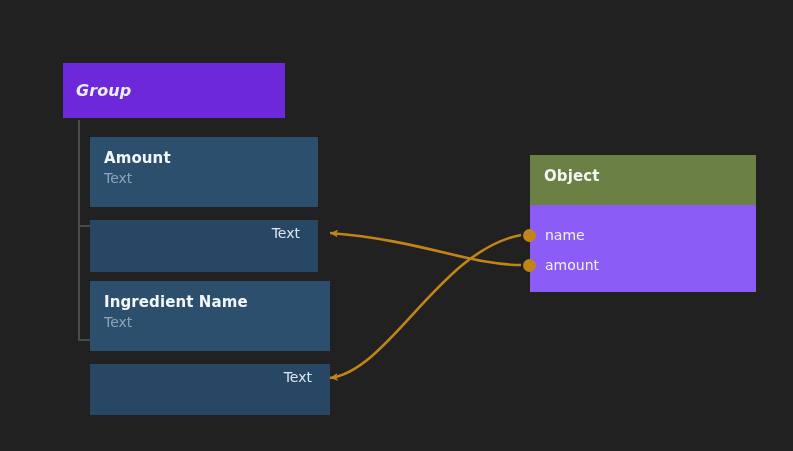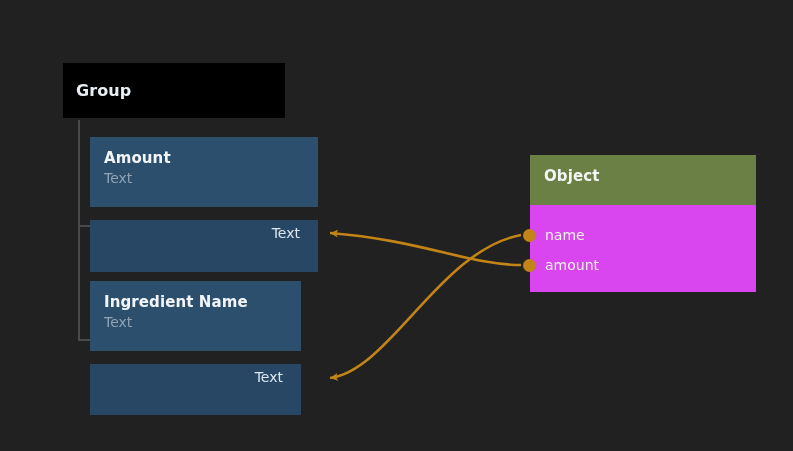--- a/index.html
+++ b/index.html
@@ -33,25 +33,26 @@
     z-index: 5;
   }
 
   
   .group-header {
     position: absolute;
     left: 63px;
     top: 63px;
     width: 222px;
     height: 55px;
-    background: #000000;
+    background: #6d28d9;
     box-sizing: border-box;
     display: flex;
     align-items: center;
     z-index: 2;
+    font-style: italic;
   }
   .group-title {
     color: #e8eef3;
     font-size: 16px;
     font-weight: bold;
     padding-left: 13px;
     letter-spacing: 0.1px;
   }
 
   
@@ -116,21 +117,21 @@
     height: 26px;
   }
   .port-label-right {
     font-size: 14px;
     color: #dce6ee;
     line-height: 16px;
   }
 
   
   .node.green .node-header { background: #6b8044; }
-  .node.green .node-body   { background: #d946ef; }
+  .node.green .node-body   { background: #8b5cf6; }
   .node.green .node-title  { color: #f2f6f4; }
 
   .port-row-left {
     display: flex;
     align-items: center;
     height: 30px;
     position: relative;
   }
   .port-label-left {
     font-size: 14px;
@@ -176,21 +177,21 @@
       <span class="node-title">Amount</span>
       <span class="node-subtitle">Text</span>
     </div>
     <div class="node-body" style="height:52px;">
       <div class="port-row-right" style="margin-top:13px;">
         <span class="port-label-right">Text</span>
       </div>
     </div>
   </div>
 
-  <div class="node blue" style="left:90px; top:281px; width:211px;">
+  <div class="node blue" style="left:90px; top:281px; width:240px;">
     <div class="node-header" style="height:70px;">
       <span class="node-title">Ingredient Name</span>
       <span class="node-subtitle">Text</span>
     </div>
     <div class="node-body" style="height:51px;">
       <div class="port-row-right" style="margin-top:13px;">
         <span class="port-label-right">Text</span>
       </div>
     </div>
   </div>

